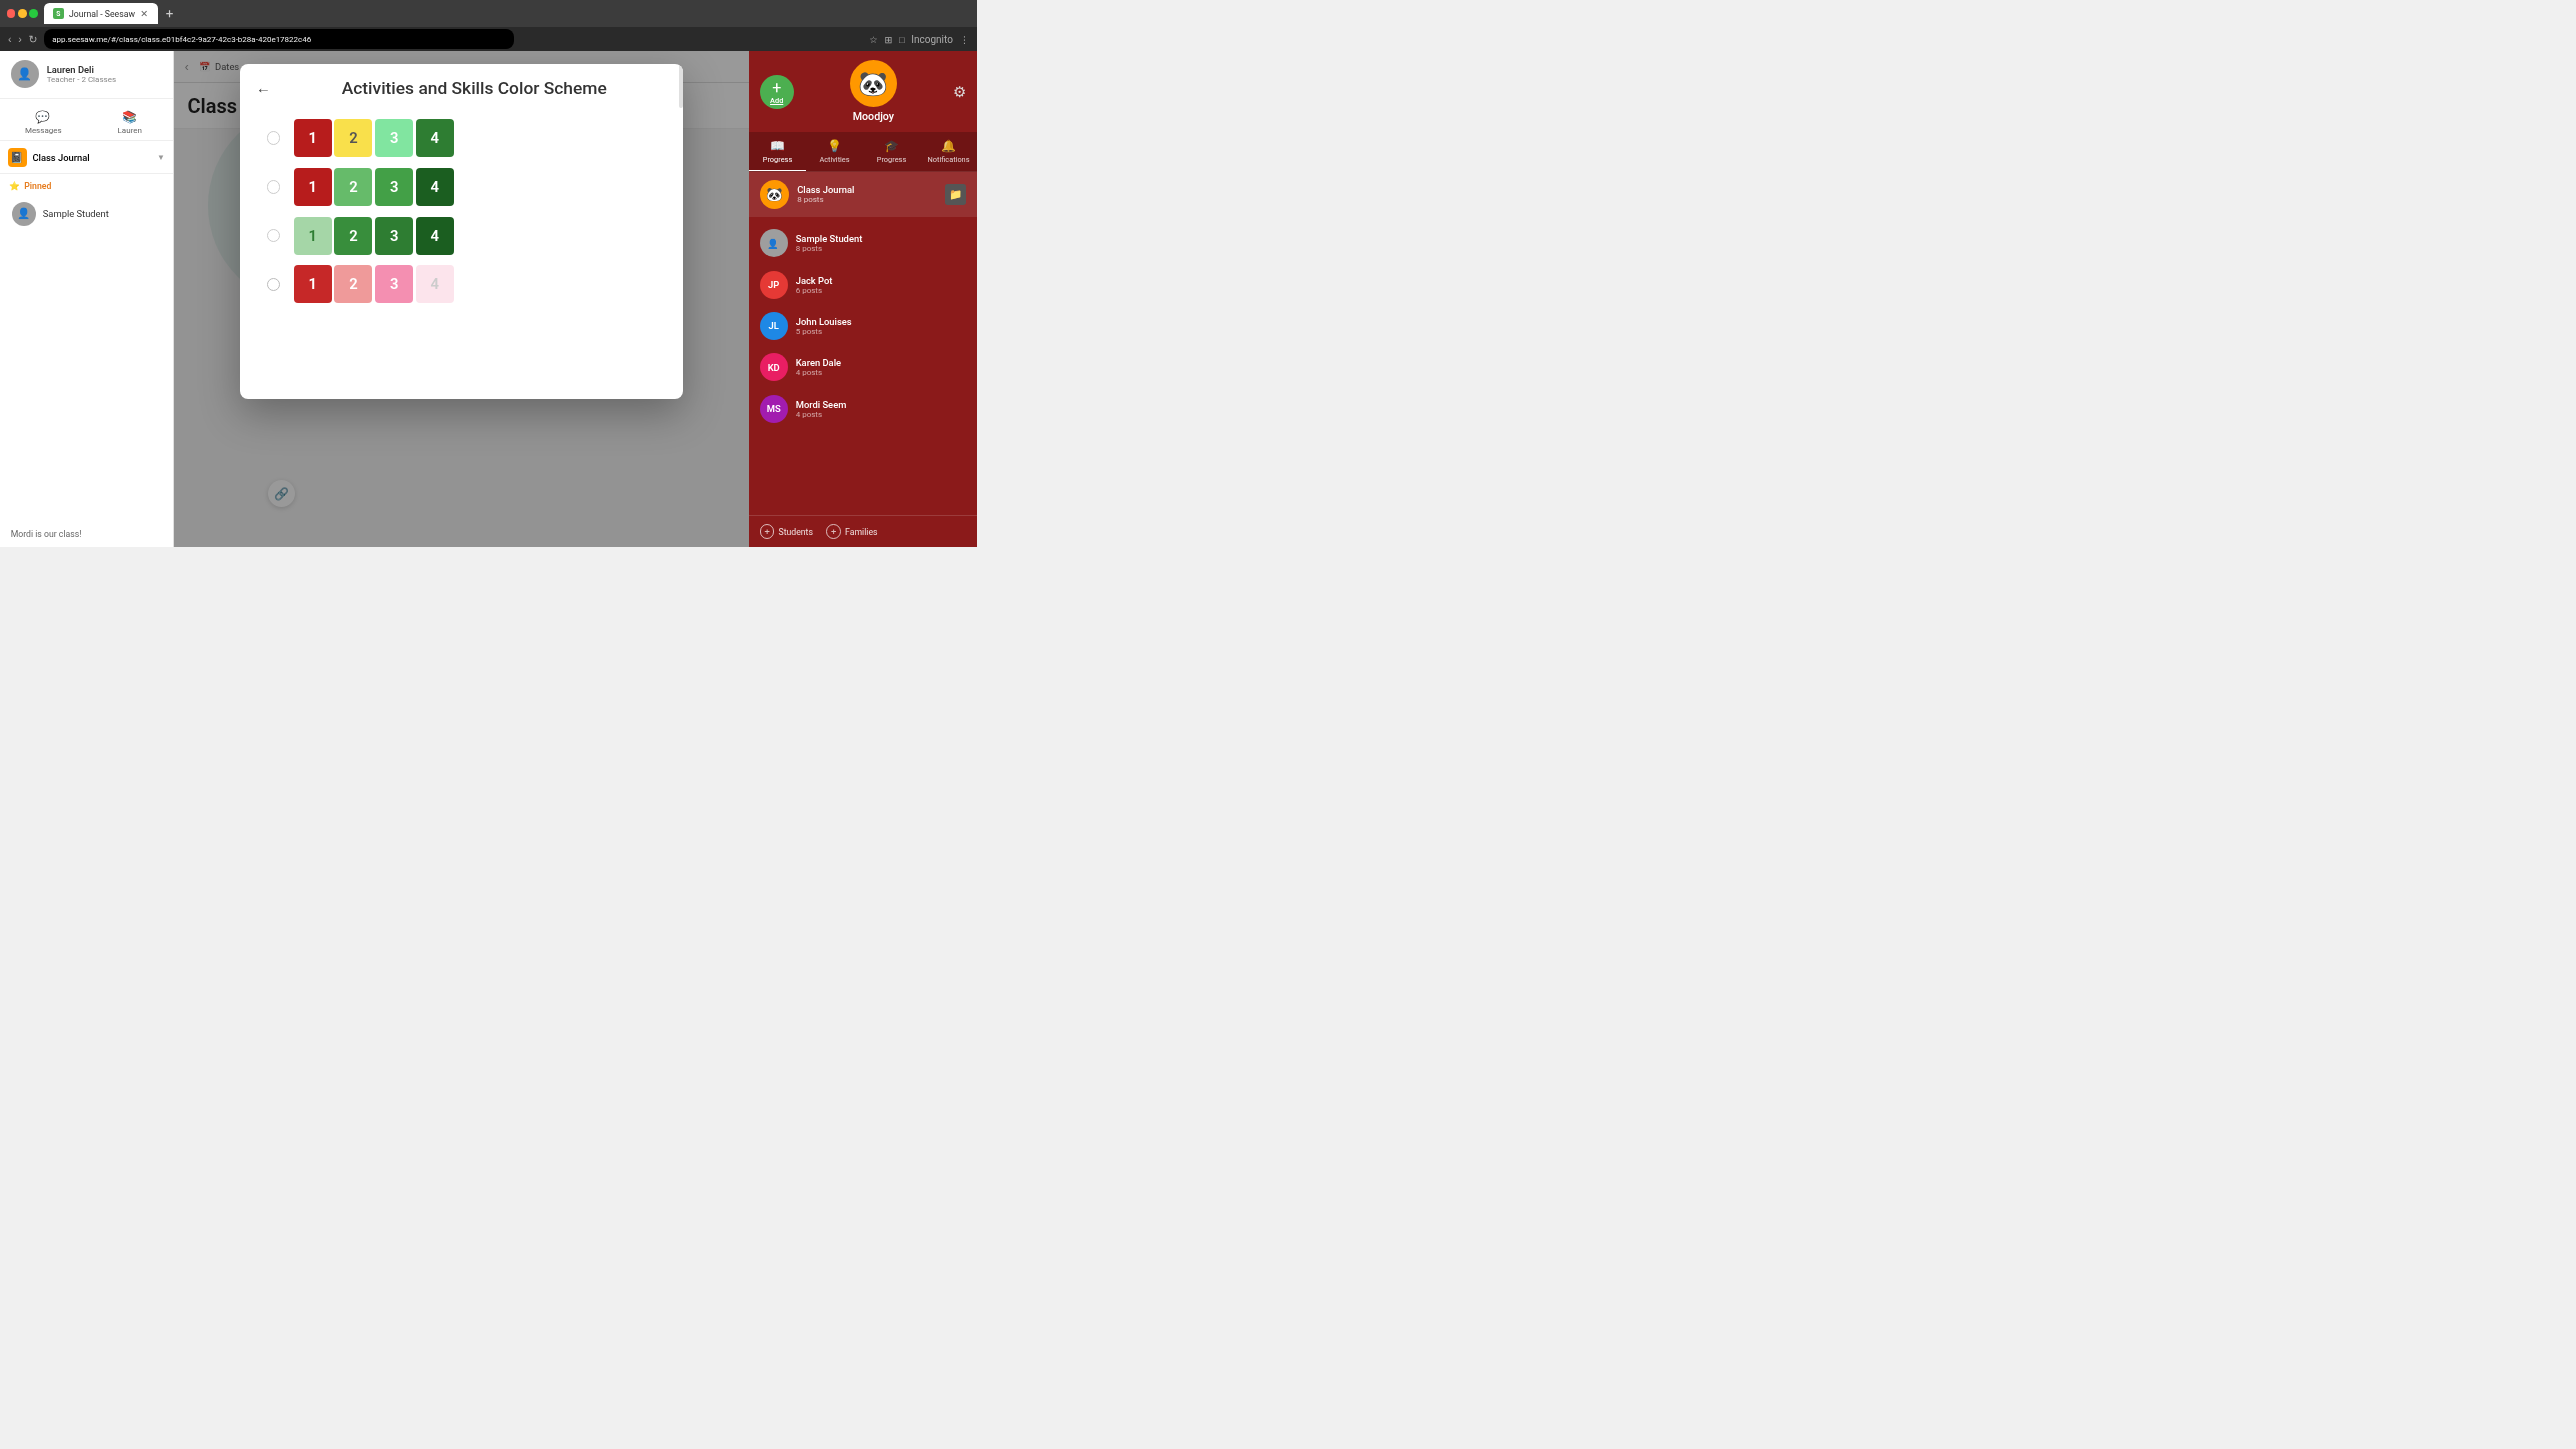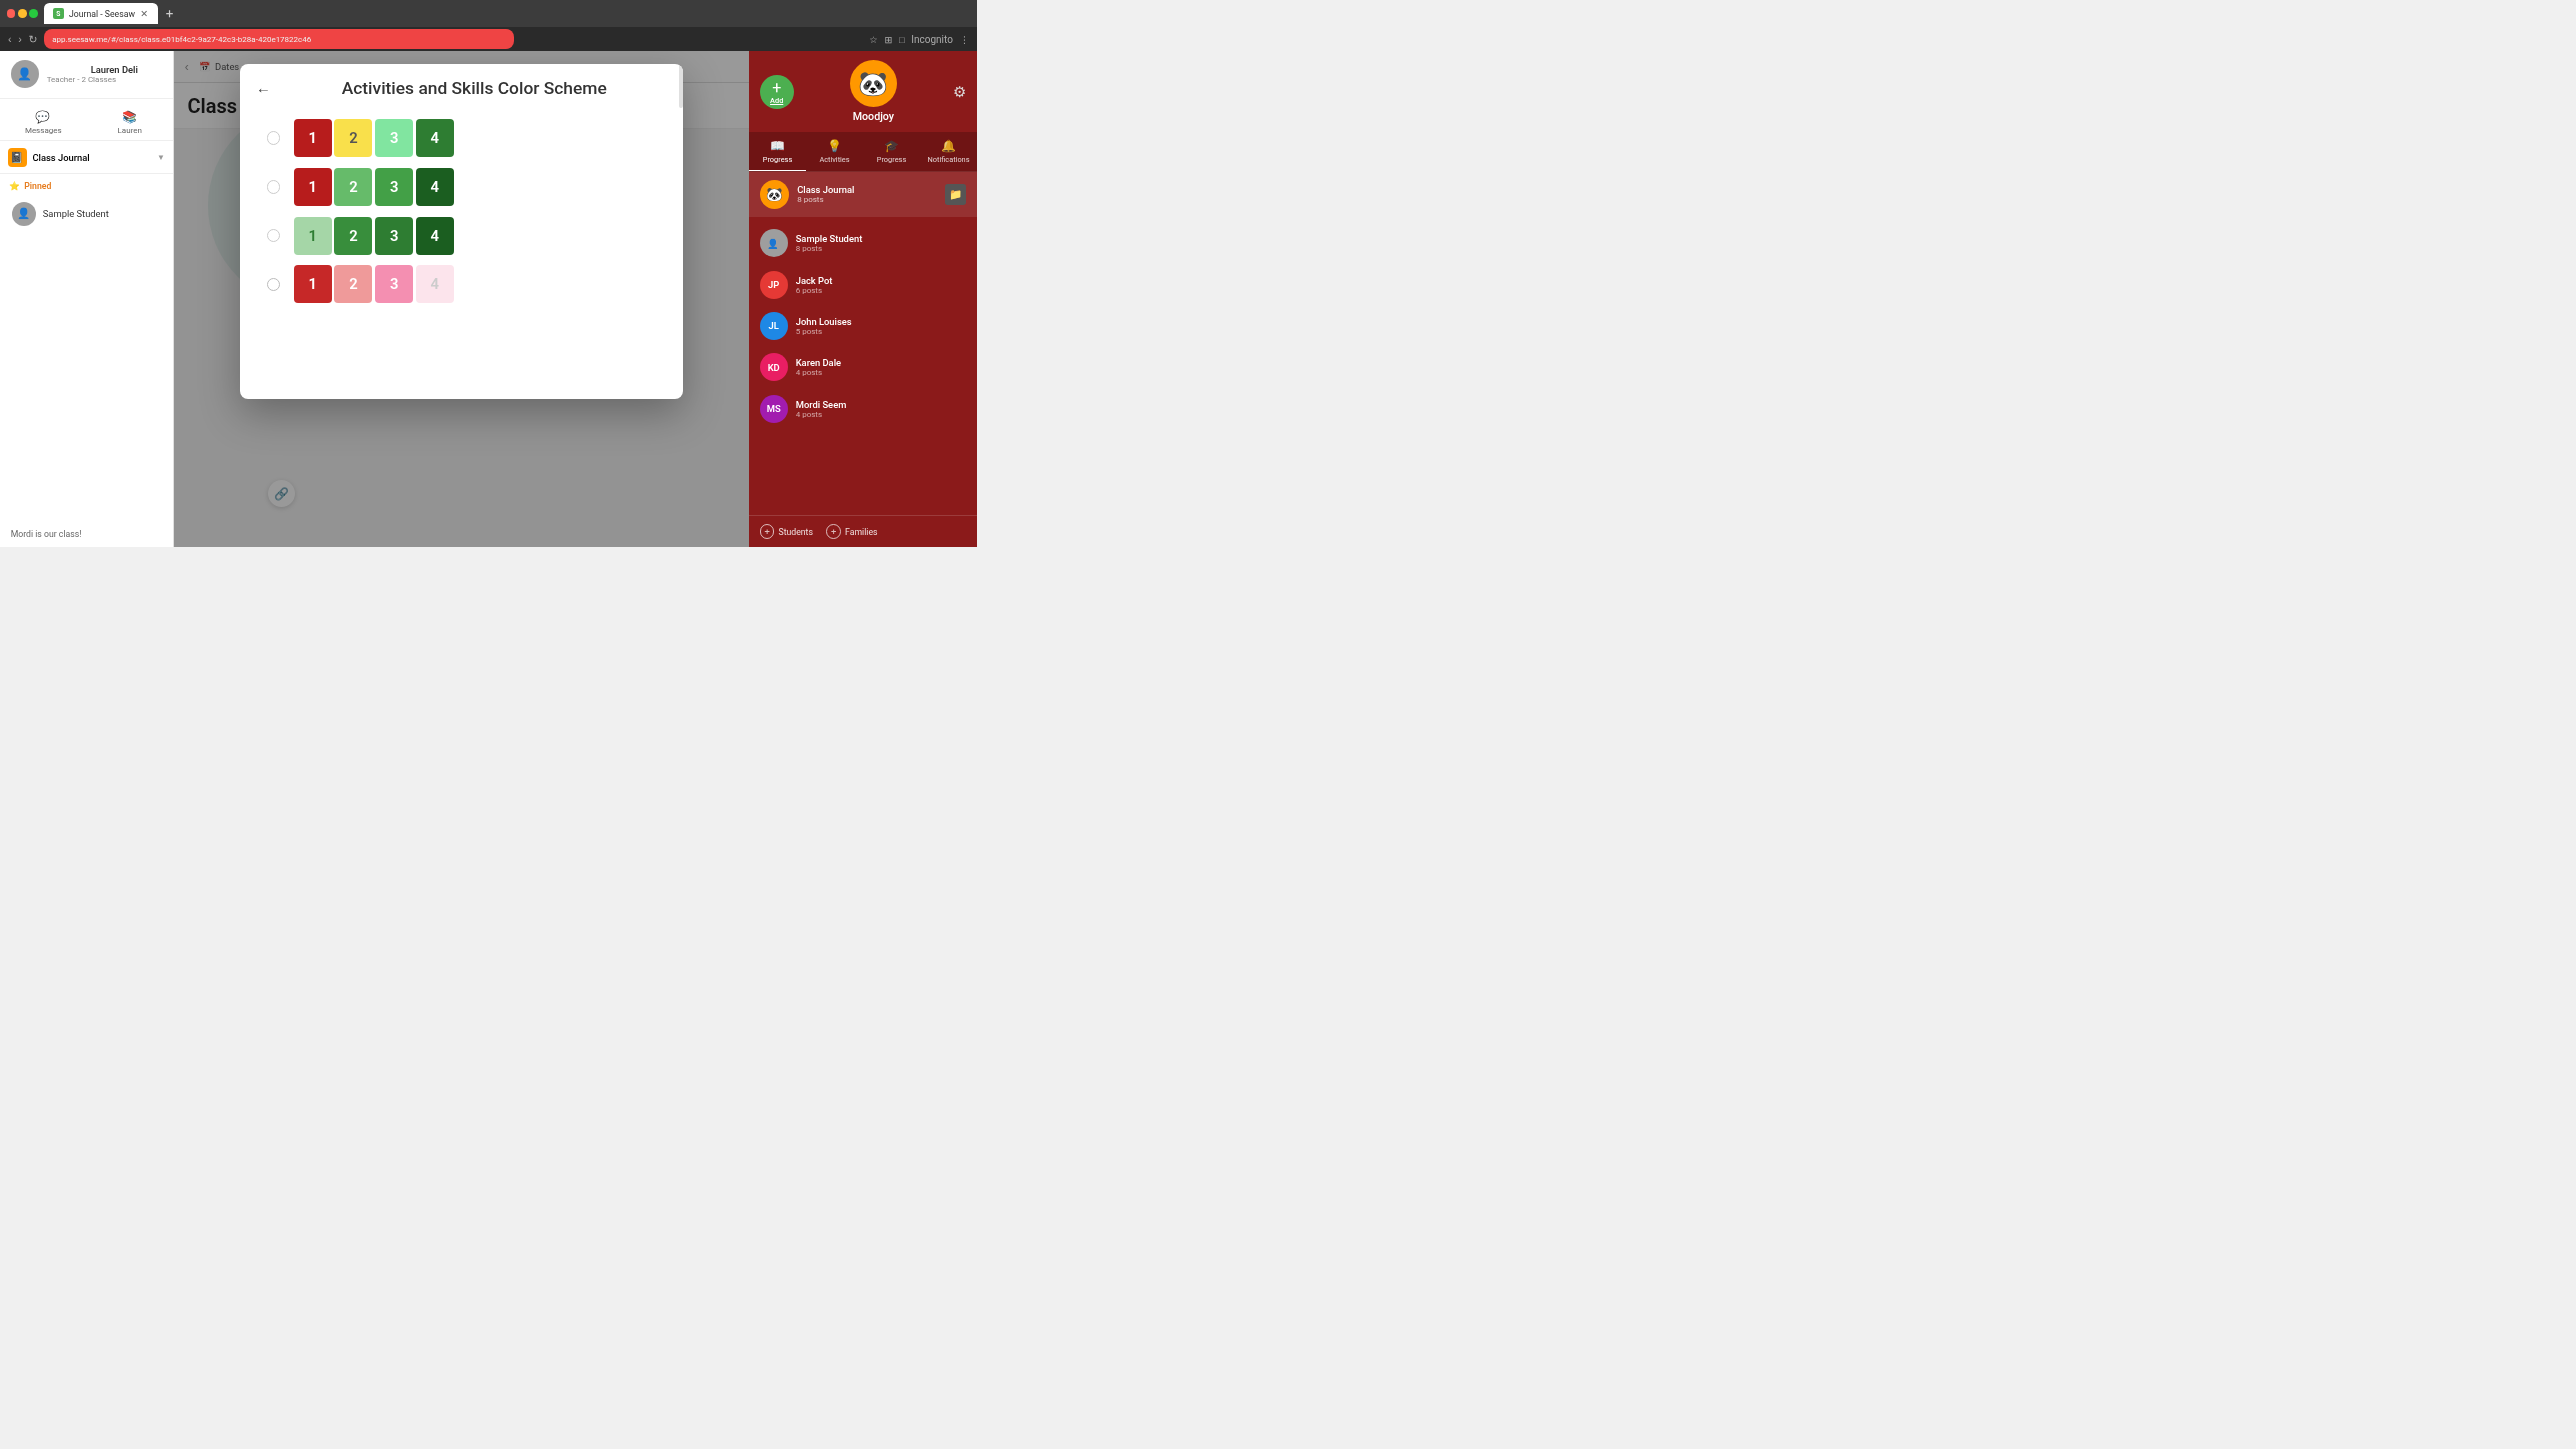--- a/index.html
+++ b/index.html
@@ -79,21 +79,21 @@
     }
     .nav-btn {
       color: #aaa;
       font-size: 10.7px;
       cursor: pointer;
       background: none;
       border: none;
     }
     .address-input {
       flex: 1;
-      background: #ef4444;
+      background: #000000;
       border: none;
       border-radius: 8px;
       height: 20px;
       padding: 2px 8px;
       color: #eee;
       font-size: 8px;
       display: flex;
       align-items: center;
       max-width: 470px;
     }
@@ -128,21 +128,21 @@
       gap: 8px;
       border-bottom: 0.7px solid #eee;
     }
     .user-avatar {
       width: 28px; height: 28px;
       border-radius: 50%;
       background: #9e9e9e;
       display: flex; align-items: center; justify-content: center;
       color: white; font-size: 12px;
     }
-    .user-info .user-name { font-weight: 600; font-size: 9.4px; color: #333; margin-left: 44px; }
+    .user-info .user-name { font-weight: 600; font-size: 9.4px; color: #333; }
     .user-info .user-role { font-size: 8px; color: #888; }
 
     .nav-tabs {
       display: flex;
       padding: 5.4px 0 0;
       gap: 0;
       border-bottom: 0.7px solid #eee;
     }
     .nav-tab {
       flex: 1;

